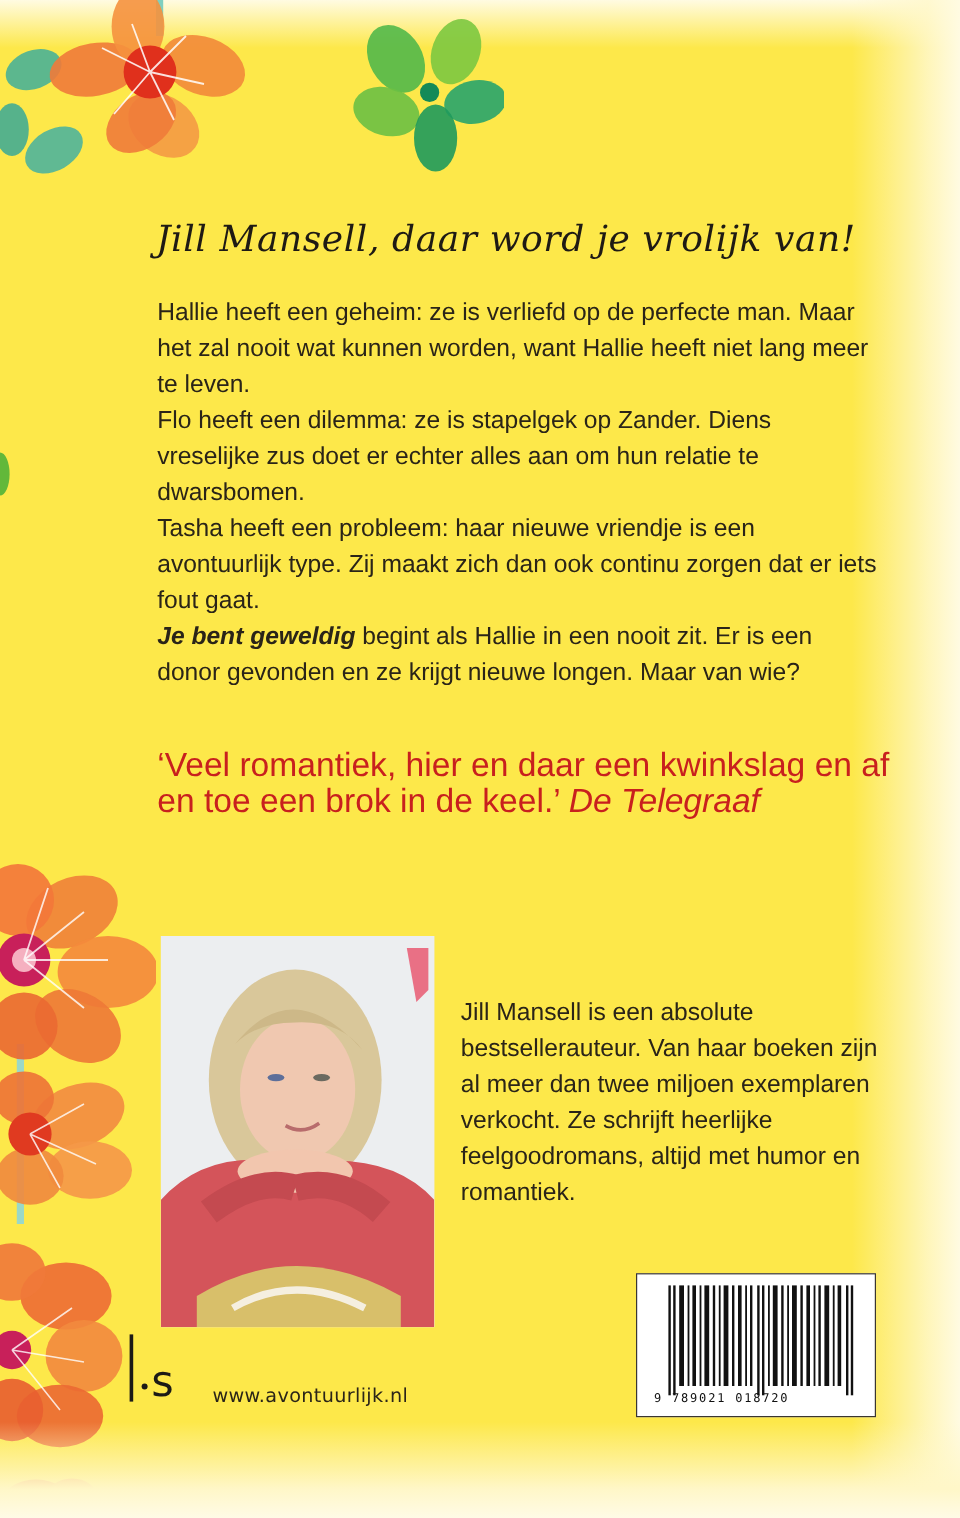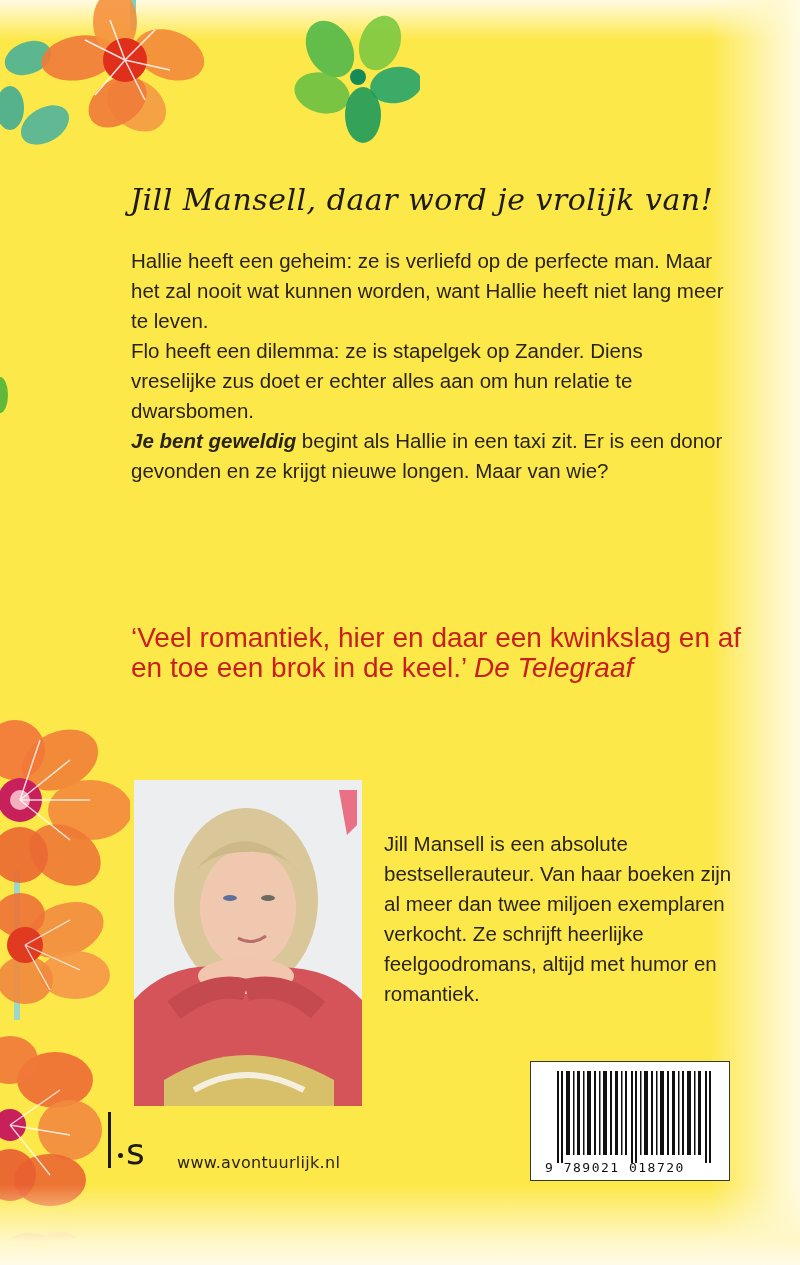--- a/index.html
+++ b/index.html
@@ -63,21 +63,21 @@
     position: absolute; left: 177px; top: 1153px;
     font-family: "DejaVu Sans", sans-serif; font-size: 16px; color: #2a2418; letter-spacing: 0.3px;
   }
   .barcode {
     position: absolute; left: 530px; top: 1061px; width: 200px; height: 120px;
     background: #fff; border: 1.5px solid #3a3630; box-sizing: border-box;
   }
   .barcode .bars { position: absolute; left: 24px; top: 9px; width: 160px; height: 92px; }
   .barcode .digits {
     position: absolute; left: 0; top: 98px; width: 100%;
-    font-family: "DejaVu Sans Mono", monospace; font-size: 13px; color: #111;
+    font-family: "DejaVu Sans Mono", monospace; font-size: 10px; color: #111;
     text-align: left; padding-left: 14px; box-sizing: border-box; letter-spacing: 1.5px;
   }
 </style>
 </head>
 <body>
 
 <div class="cover">
 
   <div class="fade-top"></div>
 
@@ -148,21 +148,22 @@
   </svg>
 
   <div class="fade-right"></div>
   <div class="fade-bottom"></div>
 
   <div class="tagline">Jill Mansell, daar word je vrolijk van!</div>
 
   <div class="blurb">
     <p>Hallie heeft een geheim: ze is verliefd op de perfecte man. Maar het zal nooit wat kunnen worden, want Hallie heeft niet lang meer te leven.</p>
     <p>Flo heeft een dilemma: ze is stapelgek op Zander. Diens vreselijke zus doet er echter alles aan om hun relatie te dwarsbomen.</p>
-    <p><em>Je bent geweldig</em><span> begint als Hallie in een taxi zit. Er is een donor gevonden en ze krijgt nieuwe longen. Maar van wie?</span></p>
+    <p>Tasha heeft een probleem: haar nieuwe vriendje is een avontuurlijk type. Zij maakt zich dan ook continu zorgen dat er iets fout gaat.</p>
+    <p><em>Je bent geweldig</em><span> begint als Hallie in een nooit zit. Er is een donor gevonden en ze krijgt nieuwe longen. Maar van wie?</span></p>
   </div>
 
   <div class="quote">
     <span>‘Veel romantiek, hier en daar een kwinkslag en af en toe een brok in de keel.’ </span><em>De Telegraaf</em>
   </div>
 
   <div class="photo" title="Portrait of Jill Mansell">
     <svg width="228" height="326" viewBox="0 0 228 326">
       <rect width="228" height="326" fill="#eceef0"></rect>
       <path d="M205 10 l18 0 l0 35 l-10 10 z" fill="#e8506a" opacity="0.8"></path>

